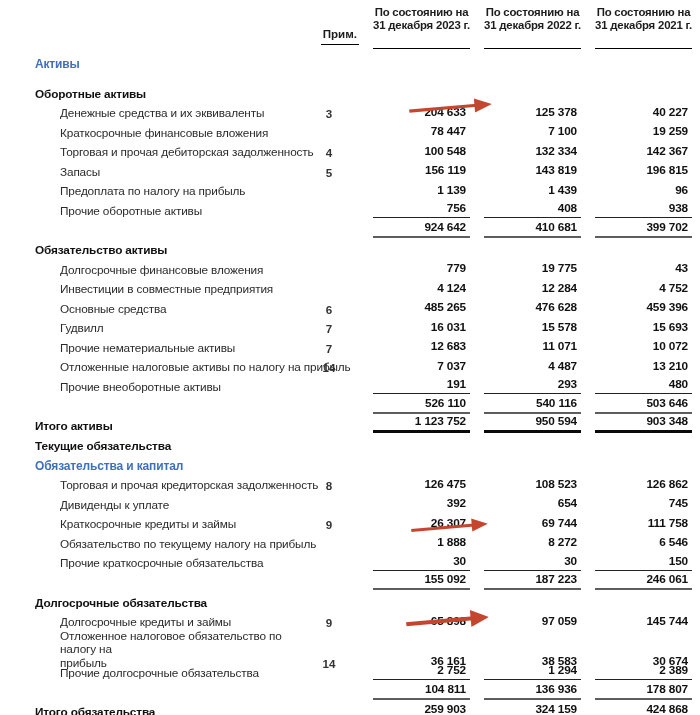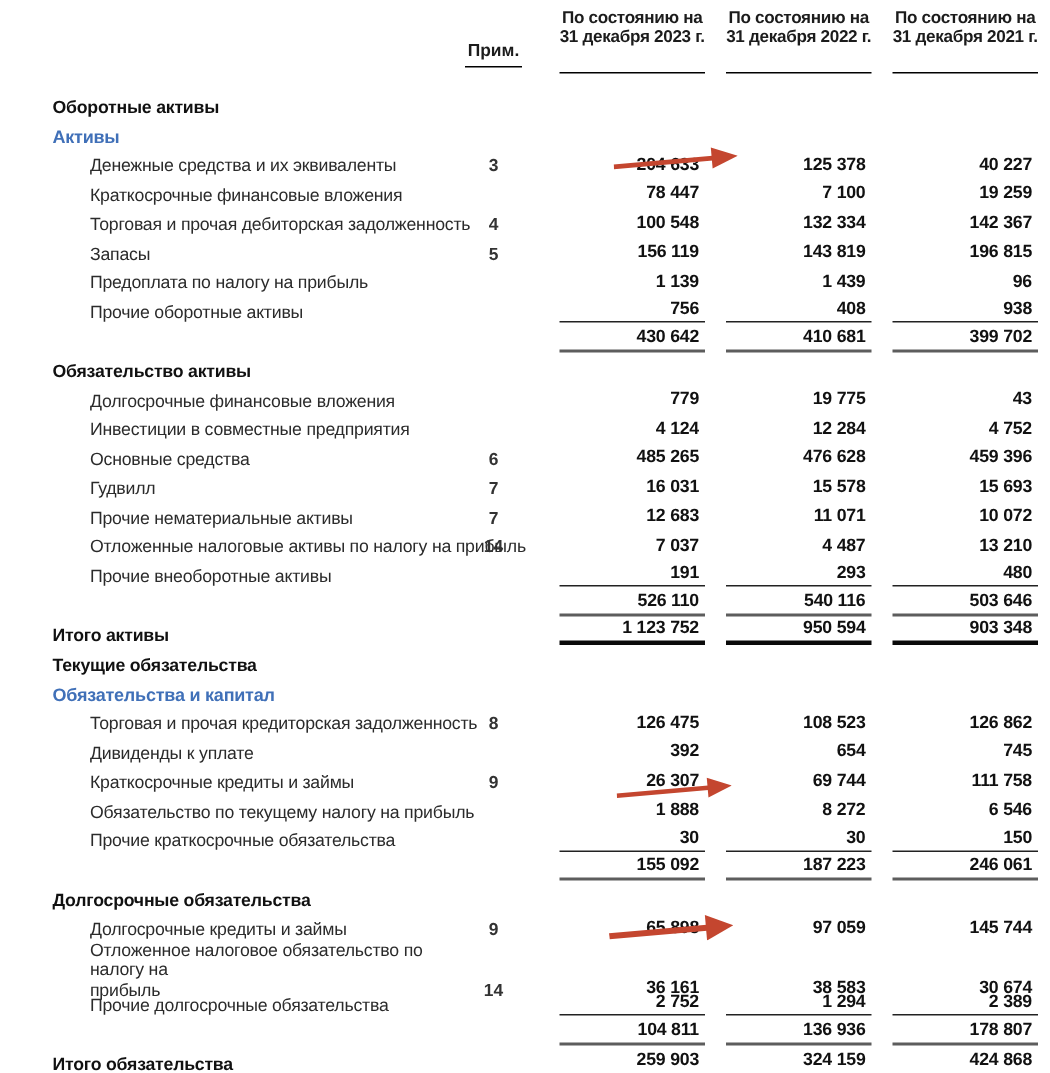--- a/index.html
+++ b/index.html
@@ -33,21 +33,21 @@
   .head-date{
     font-weight:700;
     font-size:11.4px;
     line-height:13px;
     text-align:center;
     letter-spacing:-0.2px;
     border-bottom:1.6px solid #000;
     padding-bottom:16px;
     white-space:nowrap;
   }
-  .head-note{text-align:center;padding-bottom:4px;}
+  .head-note{text-align:right;padding-bottom:4px;}
   .head-note span{
     display:inline-block;
     font-weight:700;
     font-size:11.6px;
     border-bottom:1.6px solid #000;
     padding:0 2px 4px 2px;
   }
   
   .row{height:19.5px;}
   .row.blue-title{height:13px;margin-top:7px;}
@@ -115,29 +115,29 @@
         <div>По состоянию на</div>
         <div>31 декабря 2022 г.</div>
       </div>
       <div class="head-date">
         <div>По состоянию на</div>
         <div>31 декабря 2021 г.</div>
       </div>
     </div>
 
     <div>
+        <div class="row blue-title">
+          <div class="c-label">Активы</div>
+          <div class="c-note"></div>
+          <div class="c-num"></div>
+          <div class="c-num"></div>
+          <div class="c-num"></div>
+        </div>
         <div class="row section">
           <div class="c-label">Оборотные активы</div>
-          <div class="c-note"></div>
-          <div class="c-num"></div>
-          <div class="c-num"></div>
-          <div class="c-num"></div>
-        </div>
-        <div class="row blue-title">
-          <div class="c-label">Активы</div>
           <div class="c-note"></div>
           <div class="c-num"></div>
           <div class="c-num"></div>
           <div class="c-num"></div>
         </div>
         <div class="row item">
           <div class="c-label indent">Денежные средства и их эквиваленты</div>
           <div class="c-note">3</div>
           <div class="c-num">204 633</div>
           <div class="c-num">125 378</div>
@@ -174,21 +174,21 @@
         <div class="row item">
           <div class="c-label indent">Прочие оборотные активы</div>
           <div class="c-note"></div>
           <div class="c-num rule-thin">756</div>
           <div class="c-num rule-thin">408</div>
           <div class="c-num rule-thin">938</div>
         </div>
         <div class="row subtotal">
           <div class="c-label"></div>
           <div class="c-note"></div>
-          <div class="c-num rule-sub">430 642</div>
+          <div class="c-num rule-sub">924 642</div>
           <div class="c-num rule-sub">410 681</div>
           <div class="c-num rule-sub">399 702</div>
         </div>
         <div class="row section">
           <div class="c-label">Обязательство активы</div>
           <div class="c-note"></div>
           <div class="c-num"></div>
           <div class="c-num"></div>
           <div class="c-num"></div>
         </div>

